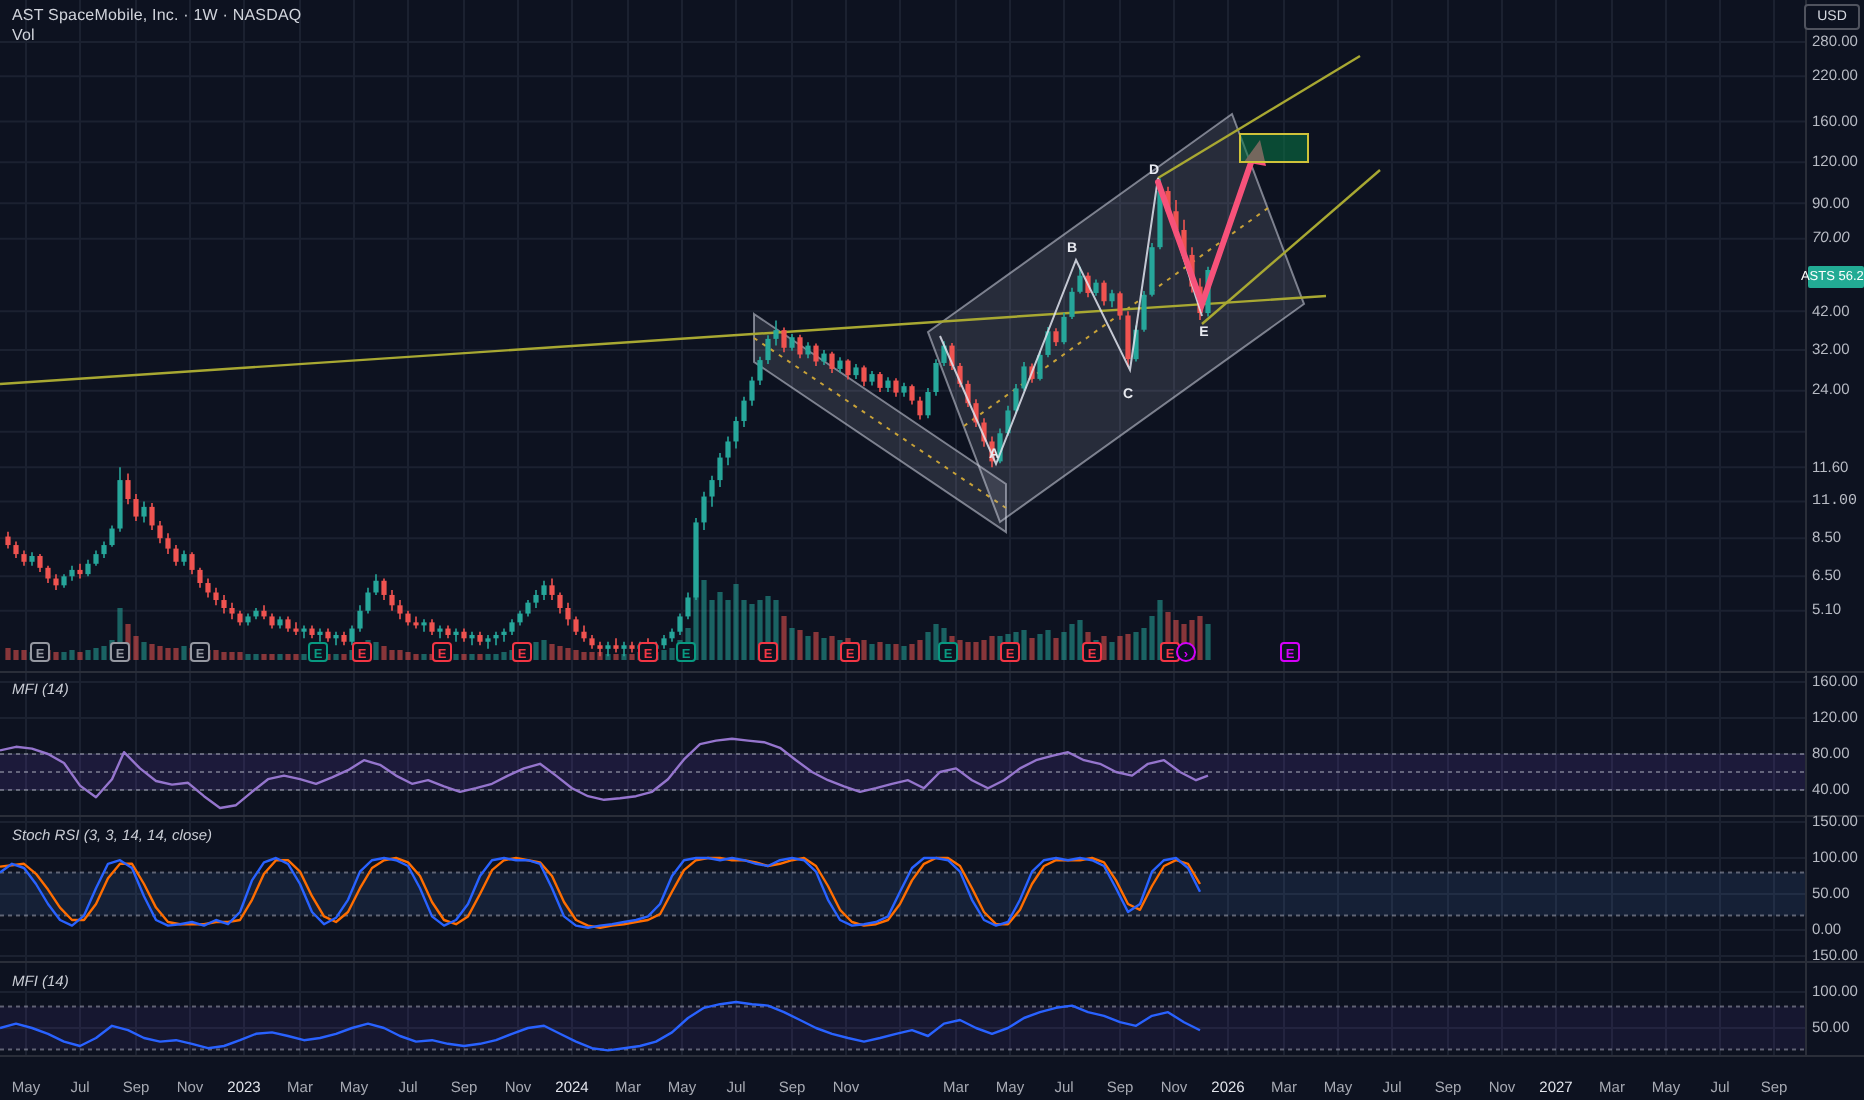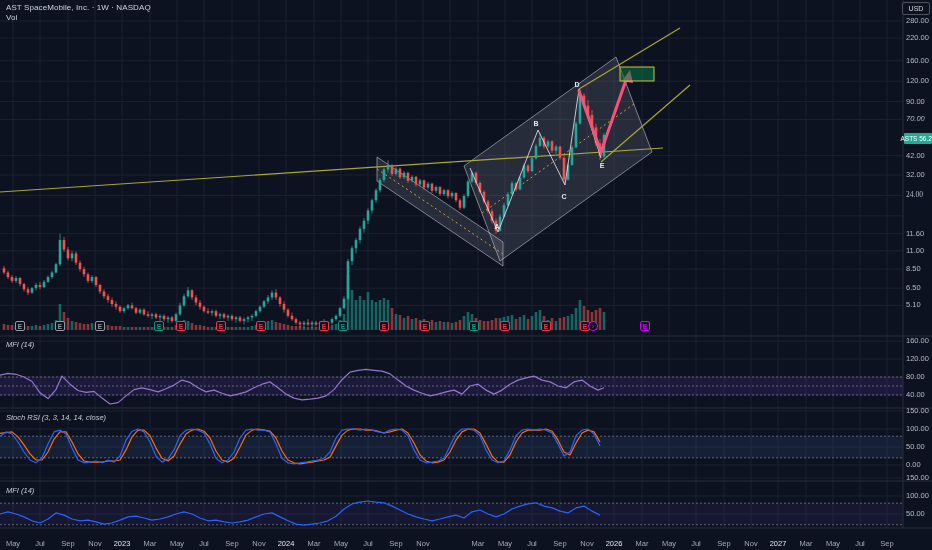--- a/index.html
+++ b/index.html
@@ -655,24 +655,24 @@
 
   <div id="price-axis">
       <div class="axlabel" style="left: 906px; top: 16.983px;">280.00</div>
       <div class="axlabel" style="left: 906px; top: 34.1055px;">220.00</div>
       <div class="axlabel" style="left: 906px; top: 56.7157px;">160.00</div>
       <div class="axlabel" style="left: 906px; top: 77.1412px;">120.00</div>
       <div class="axlabel" style="left: 906px; top: 97.5666px;">90.00</div>
       <div class="axlabel" style="left: 906px; top: 115.41px; font-style: italic;">70.00</div>
       <div class="axlabel" style="left: 906px; top: 151.679px;">42.00</div>
       <div class="axlabel" style="left: 906px; top: 170.986px;">32.00</div>
-      <div class="axlabel" style="left: 906px; top: 191.411px; font-family: Liberation Serif, serif;">24.00</div>
+      <div class="axlabel" style="left: 906px; top: 191.411px;">24.00</div>
       <div class="axlabel" style="left: 942px; top: 211.837px;">18.00</div>
       <div class="axlabel" style="left: 906px; top: 229.68px;">11.60</div>
-      <div class="axlabel" style="left: 906px; top: 246.803px;">11.00</div>
+      <div class="axlabel" style="left: 906px; top: 246.803px; font-family: Liberation Mono, monospace;">11.00</div>
       <div class="axlabel" style="left: 906px; top: 265.108px;">8.50</div>
       <div class="axlabel" style="left: 906px; top: 284.155px;">6.50</div>
       <div class="axlabel" style="left: 906px; top: 301.377px;">5.10</div>
       <div class="axlabel" style="left: 906px; top: 337px;">160.00</div>
       <div class="axlabel" style="left: 906px; top: 355px;">120.00</div>
       <div class="axlabel" style="left: 906px; top: 373px;">80.00</div>
       <div class="axlabel" style="left: 906px; top: 391px;">40.00</div>
       <div class="axlabel" style="left: 906px; top: 407px;">150.00</div>
       <div class="axlabel" style="left: 906px; top: 425px;">100.00</div>
       <div class="axlabel" style="left: 906px; top: 443px;">50.00</div>

